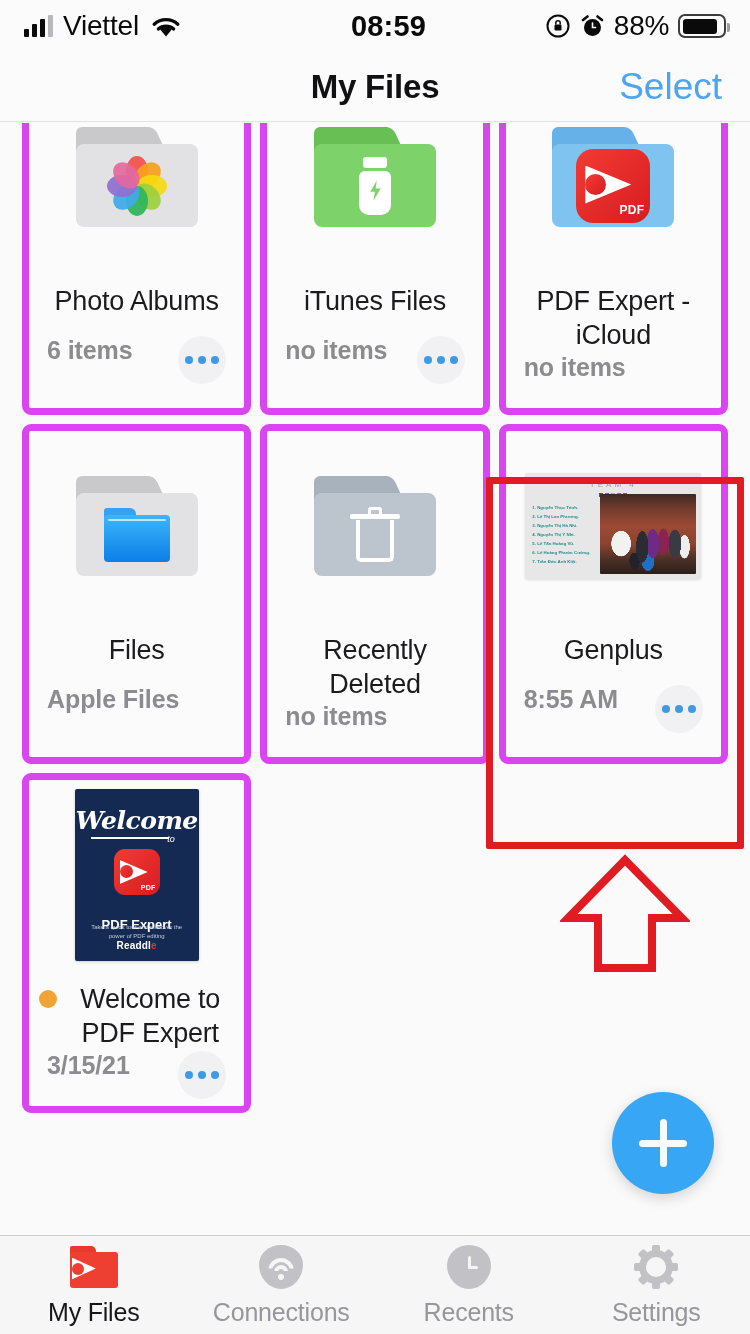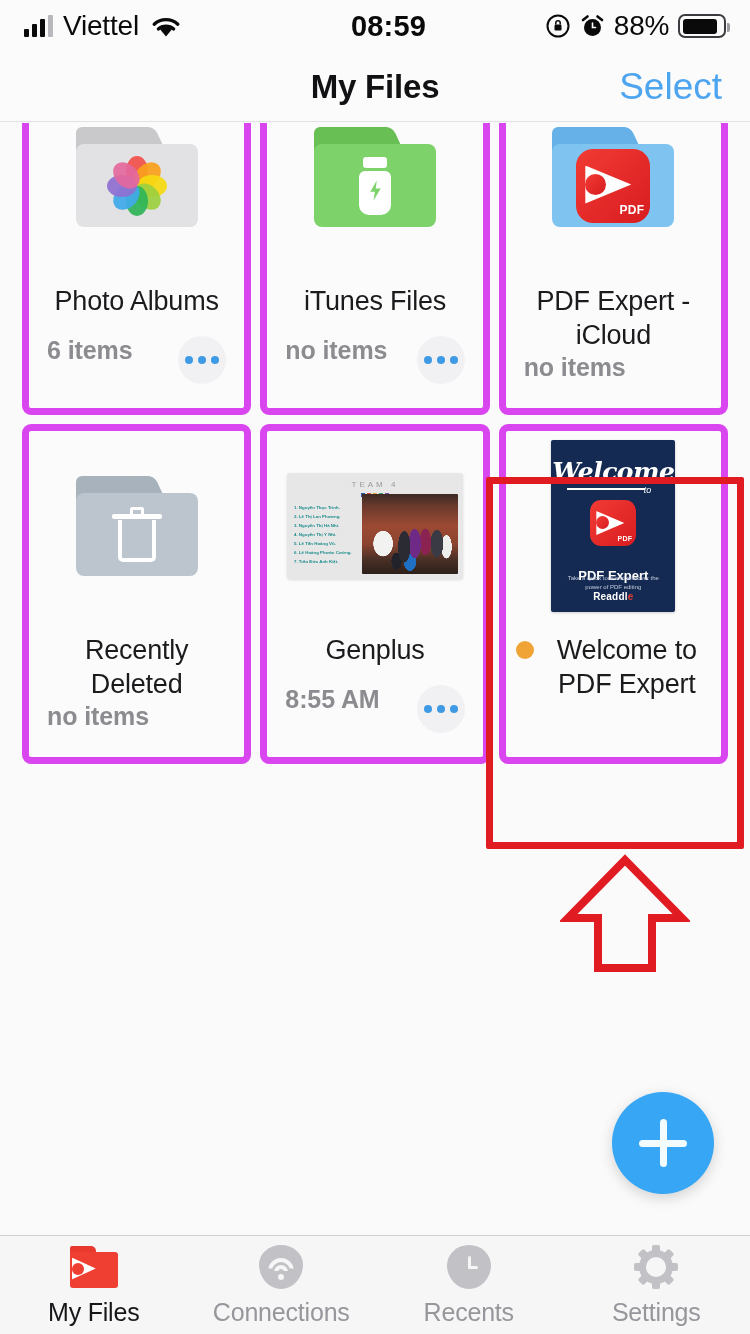--- a/index.html
+++ b/index.html
@@ -385,20 +385,38 @@
             </div>
           </div>
         </div>
       </div>
       <div class="card-title">PDF Expert - iCloud</div>
       <div class="card-foot">
         <span class="card-sub">no items</span>
       </div>
     </div>
 
+    <div class="card">
+      <div class="card-thumb">
+        <div class="folder f-gray">
+          <div class="tab"></div>
+          <div class="body">
+            <div class="bfolder">
+              <div class="bt"></div>
+                <div class="bb"></div>
+                <div class="bl"></div>
+            </div>
+          </div>
+        </div>
+      </div>
+      <div class="card-title">Files</div>
+      <div class="card-foot">
+        <span class="card-sub">Apple Files</span>
+      </div>
+    </div>
 
     <div class="card">
       <div class="card-thumb">
         <div class="folder f-slate">
           <div class="tab"></div>
           <div class="body">
             <div class="trash">
               <div class="hd"></div>
                 <div class="lid"></div>
                 <div class="cn"></div>
@@ -460,20 +478,28 @@
             </div>
           </div>
           <div class="nm">PDF Expert</div>
           <div class="tg">Take a quick tour and discover the power of PDF editing</div>
           <div class="rd">Readdl<em>e</em></div>
         </div>
       </div>
       <div class="card-title">
         <span class="dot"></span>
         <span>Welcome to PDF Expert</span>
+      </div>
+      <div class="card-foot">
+        <span class="card-sub">3/15/21</span>
+        <span class="more-btn">
+            <i></i>
+            <i></i>
+            <i></i>
+          </span>
       </div>
     </div>
 
   </div>
 </div>
 
 <div class="annot-box"></div>
 <svg class="annot-arrow" viewBox="0 0 130 126">
   <path d="M65 8 L122 66 L92 66 L92 116 L38 116 L38 66 L8 66 Z" fill="none" stroke="#e11b22" stroke-width="8" stroke-linejoin="miter"></path>
 </svg>

